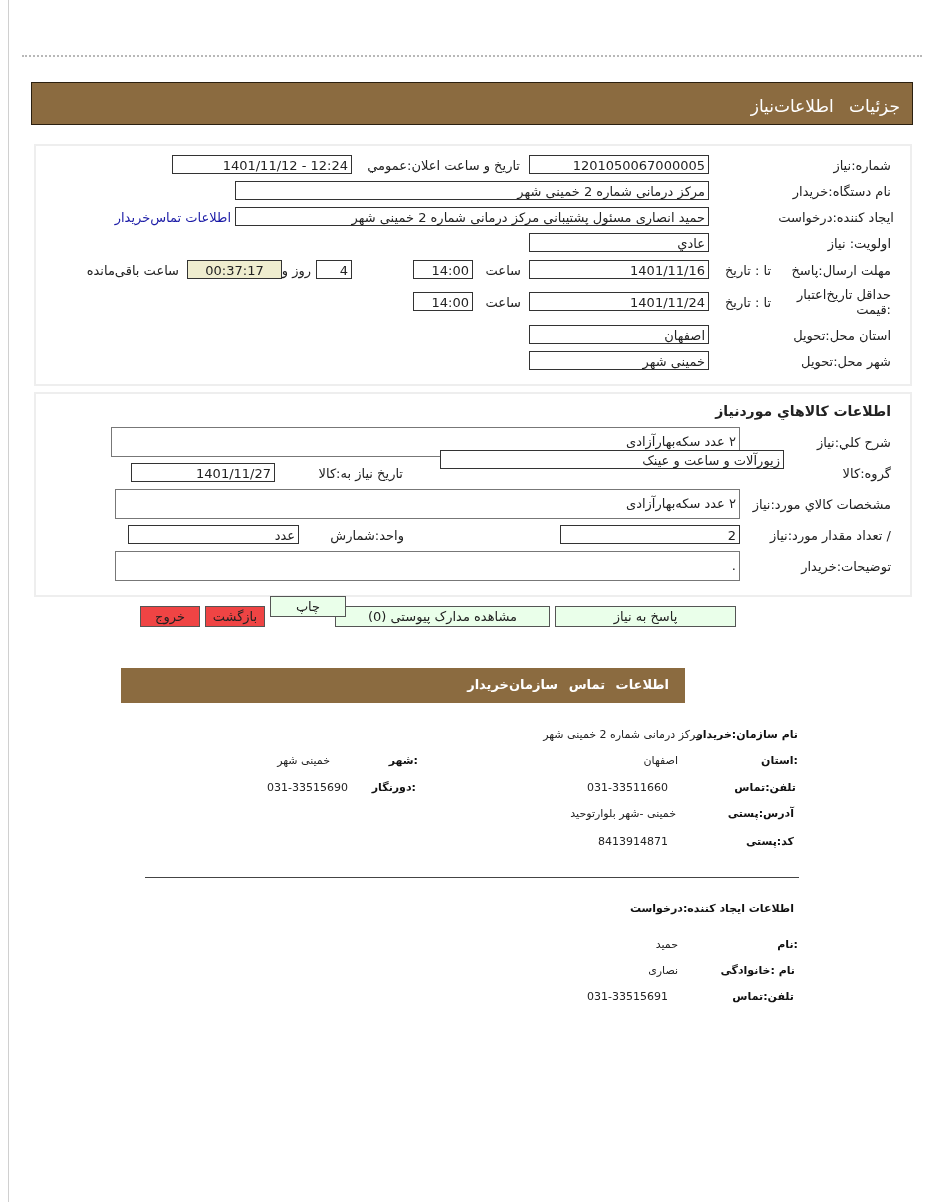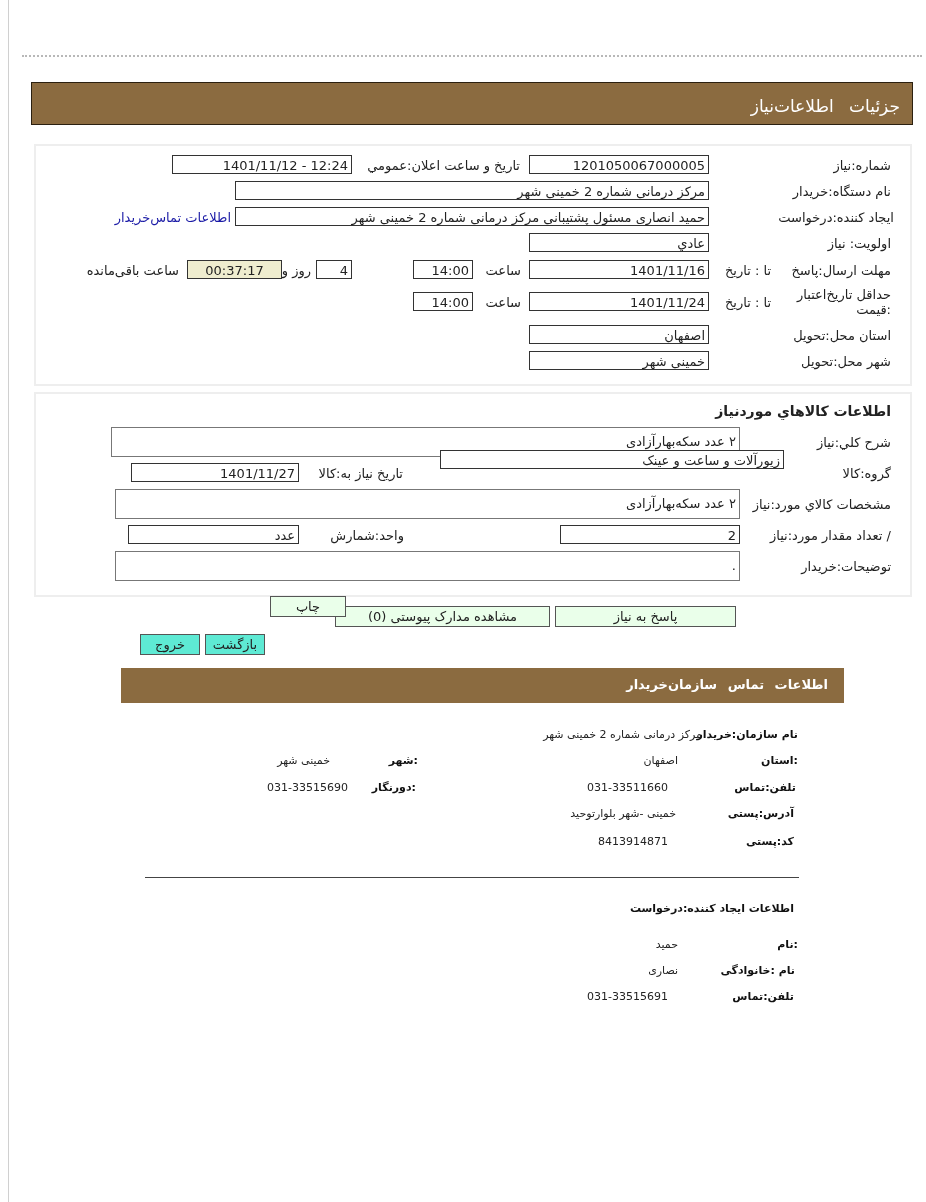--- a/index.html
+++ b/index.html
@@ -15,22 +15,22 @@
   .fld { position:absolute; border:1px solid #333; background:#fff; height:19px; line-height:19px;
          direction:rtl; text-align:right; padding:0 3px; box-sizing:border-box; font-size:13px;
          overflow:hidden; white-space:nowrap; }
   .fld.ltr { direction:ltr; }
   .fld.tall { border-color:#777;padding-left:40px; }
   .fld.beige { background:#efedcf; text-align:center; }
   .link { color:#1a1aa6; cursor:pointer; }
   .btn { position:absolute; height:21px; line-height:20px; border:1px solid #555; box-sizing:border-box;
          text-align:center; direction:rtl; font-size:13px; cursor:pointer; }
   .btn.green { background:#eaffea; }
-  .btn.pink { background:#5eead4;margin-top:28px; }
-  .bar2 { position:absolute; left:121px; top:668px; width:723px; height:35px; background:#8b6b40; color:#fff; }
+  .btn.pink { background:#ef4444; }
+  .bar2 { position:absolute; left:121px; top:668px; width:564px; height:35px; background:#8b6b40; color:#fff; }
   .bar2 .t { position:absolute; right:16px; top:9px; font-weight:bold; font-size:13px; direction:rtl; word-spacing:6px; }
   .ci-lbl { position:absolute; direction:rtl; text-align:right; font-weight:bold; font-size:11px; white-space:nowrap; color:#111; }
   .ci-val { position:absolute; direction:rtl; text-align:right; font-size:11px; white-space:nowrap; color:#222; }
   .ci-val.ltr { direction:ltr; }
   .hr { position:absolute; left:145px; top:877px; width:654px; height:1px; background:#444; }
 </style>
 </head>
 <body>
 
 <div class="leftrule"></div>
@@ -81,21 +81,21 @@
 
 <div class="panel" style="left:34px; top:392px; width:874px; height:201px;"></div>
 <span class="lbl" style="right:35px; top:403px; font-weight:bold; font-size:14px;">اطلاعات کالاهاي موردنیاز</span>
 
 <span class="lbl" style="right:35px; top:435px;">شرح کلي:نیاز</span>
 <div class="fld tall" style="left:111px; top:427px; width:629px; height:30px; line-height:28px;">۲ عدد سکه‌بهارآزادی</div>
 
 <span class="lbl" style="right:35px; top:466px;">گروه:کالا</span>
 <div class="fld" style="left:440px; top:450px; width:344px;">زیورآلات و ساعت و عینک</div>
 <span class="lbl" style="right:523px; top:466px;">تاریخ نیاز به:کالا</span>
-<div class="fld ltr" style="left:131px; top:463px; width:168px; text-align:right;">1401/11/27</div>
+<div class="fld ltr" style="left:131px; top:463px; width:144px; text-align:right;">1401/11/27</div>
 
 <span class="lbl" style="right:35px; top:497px;">مشخصات کالاي مورد:نیاز</span>
 <div class="fld tall" style="left:115px; top:489px; width:625px; height:30px; line-height:28px;">۲ عدد سکه‌بهارآزادی</div>
 
 <span class="lbl" style="right:35px; top:528px;">/ تعداد مقدار مورد:نیاز</span>
 <div class="fld ltr" style="left:560px; top:525px; width:180px; text-align:right;">2</div>
 <span class="lbl" style="right:522px; top:528px;">واحد:شمارش</span>
 <div class="fld" style="left:128px; top:525px; width:171px;">عدد</div>
 
 <span class="lbl" style="right:35px; top:559px;">توضیحات:خریدار</span>

